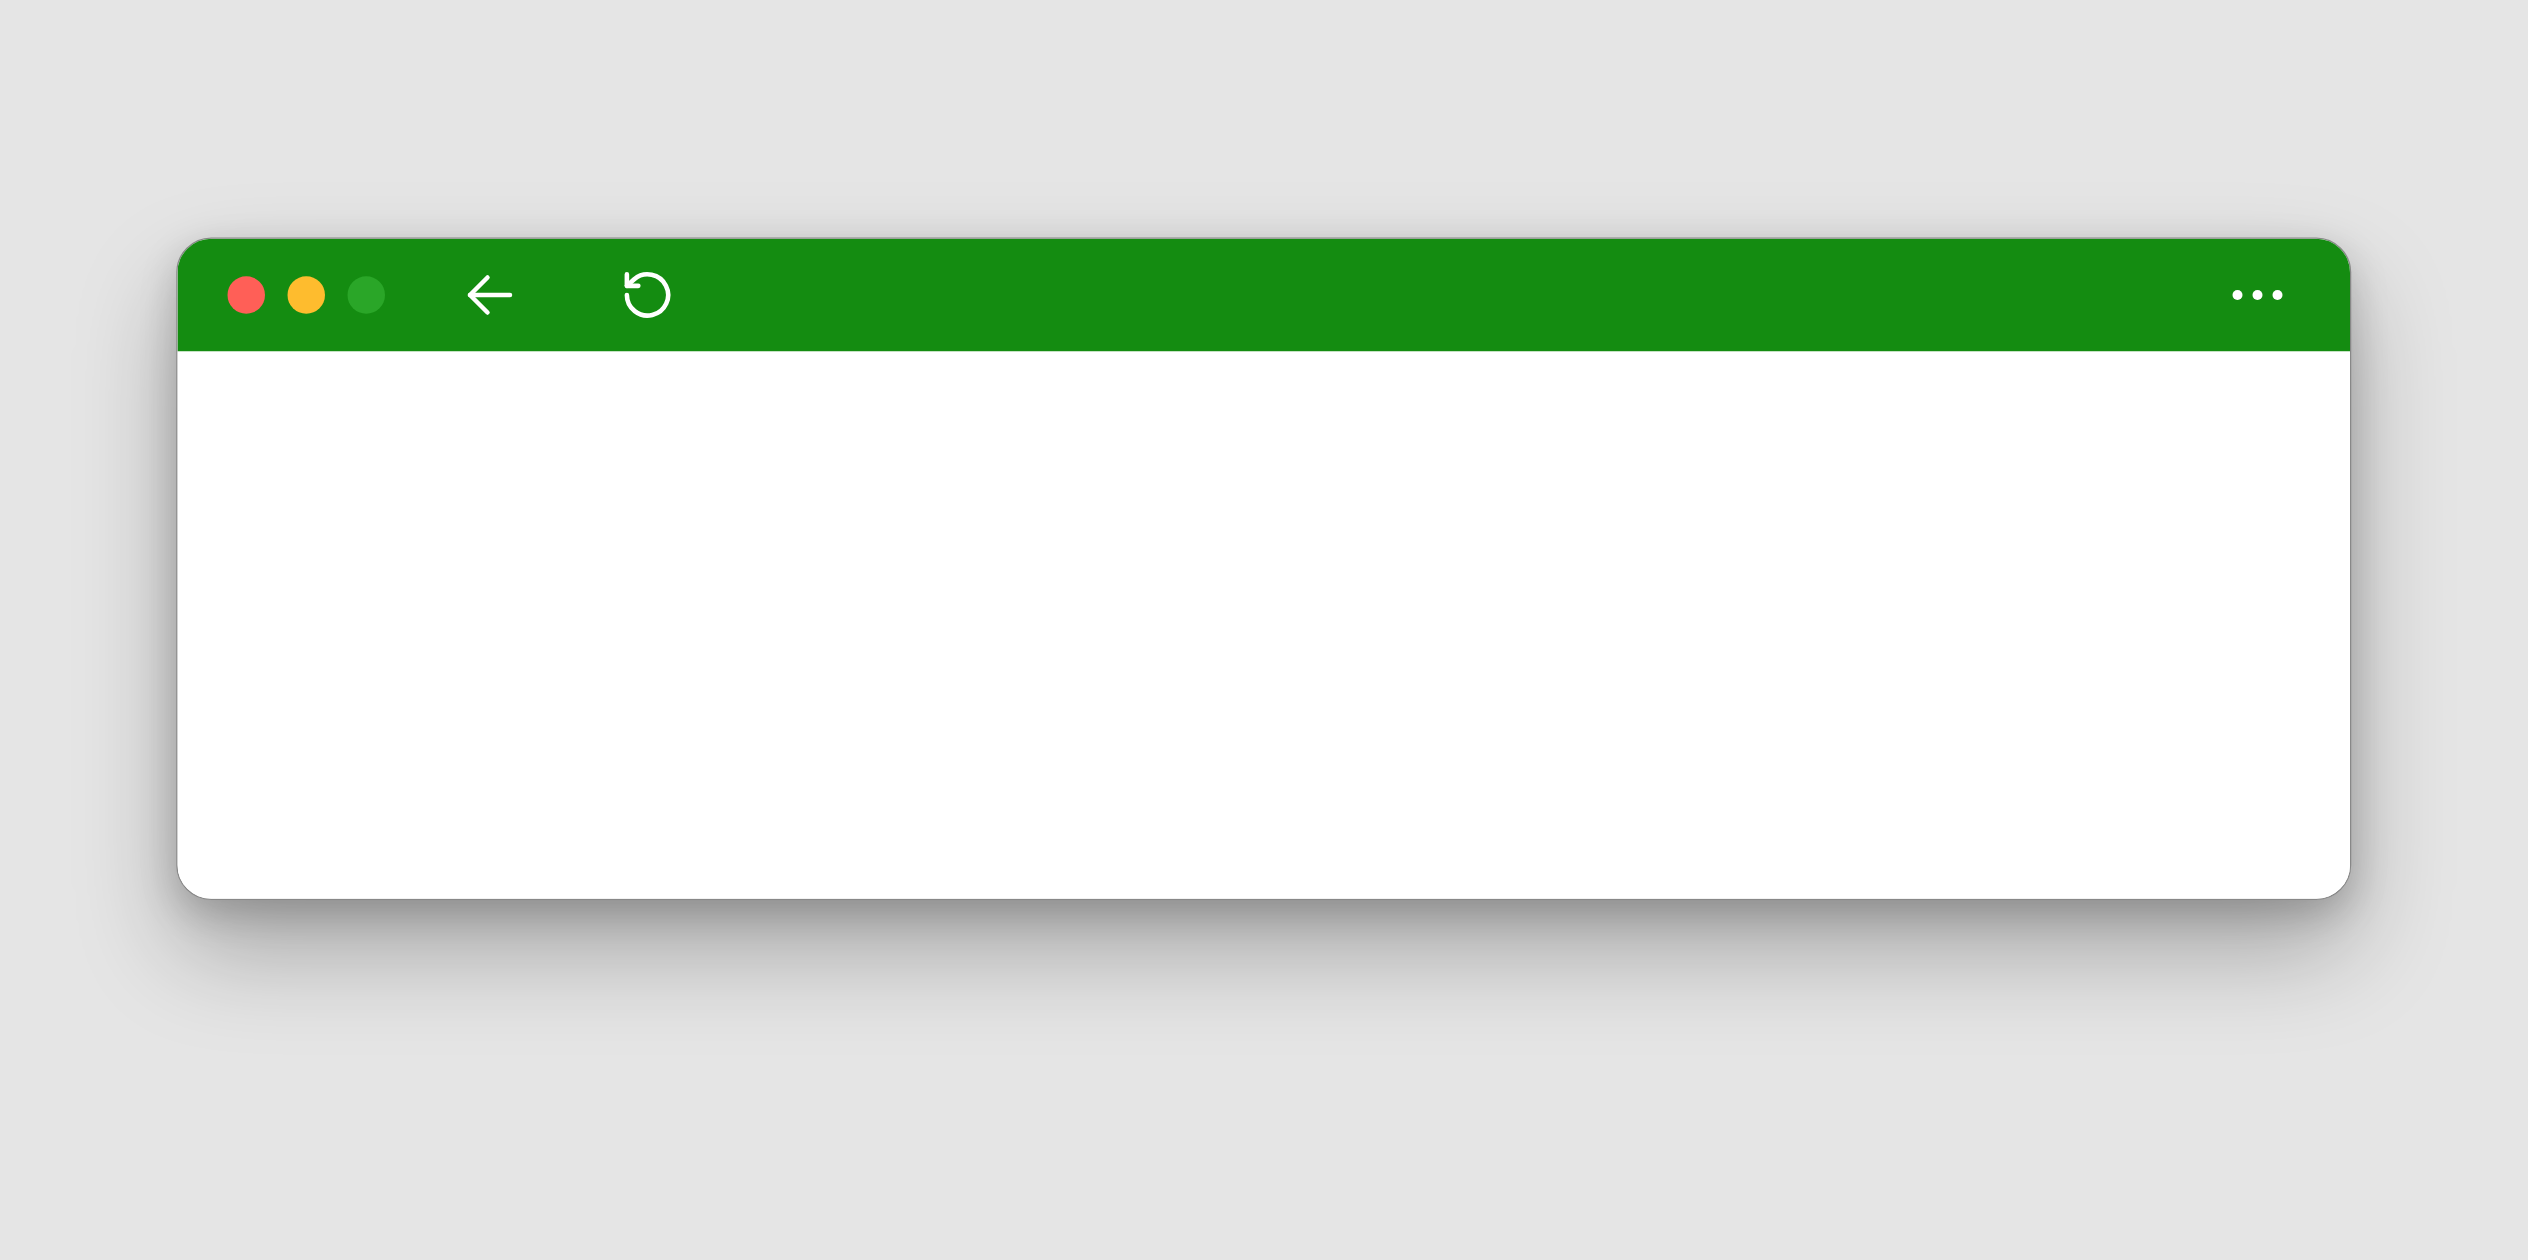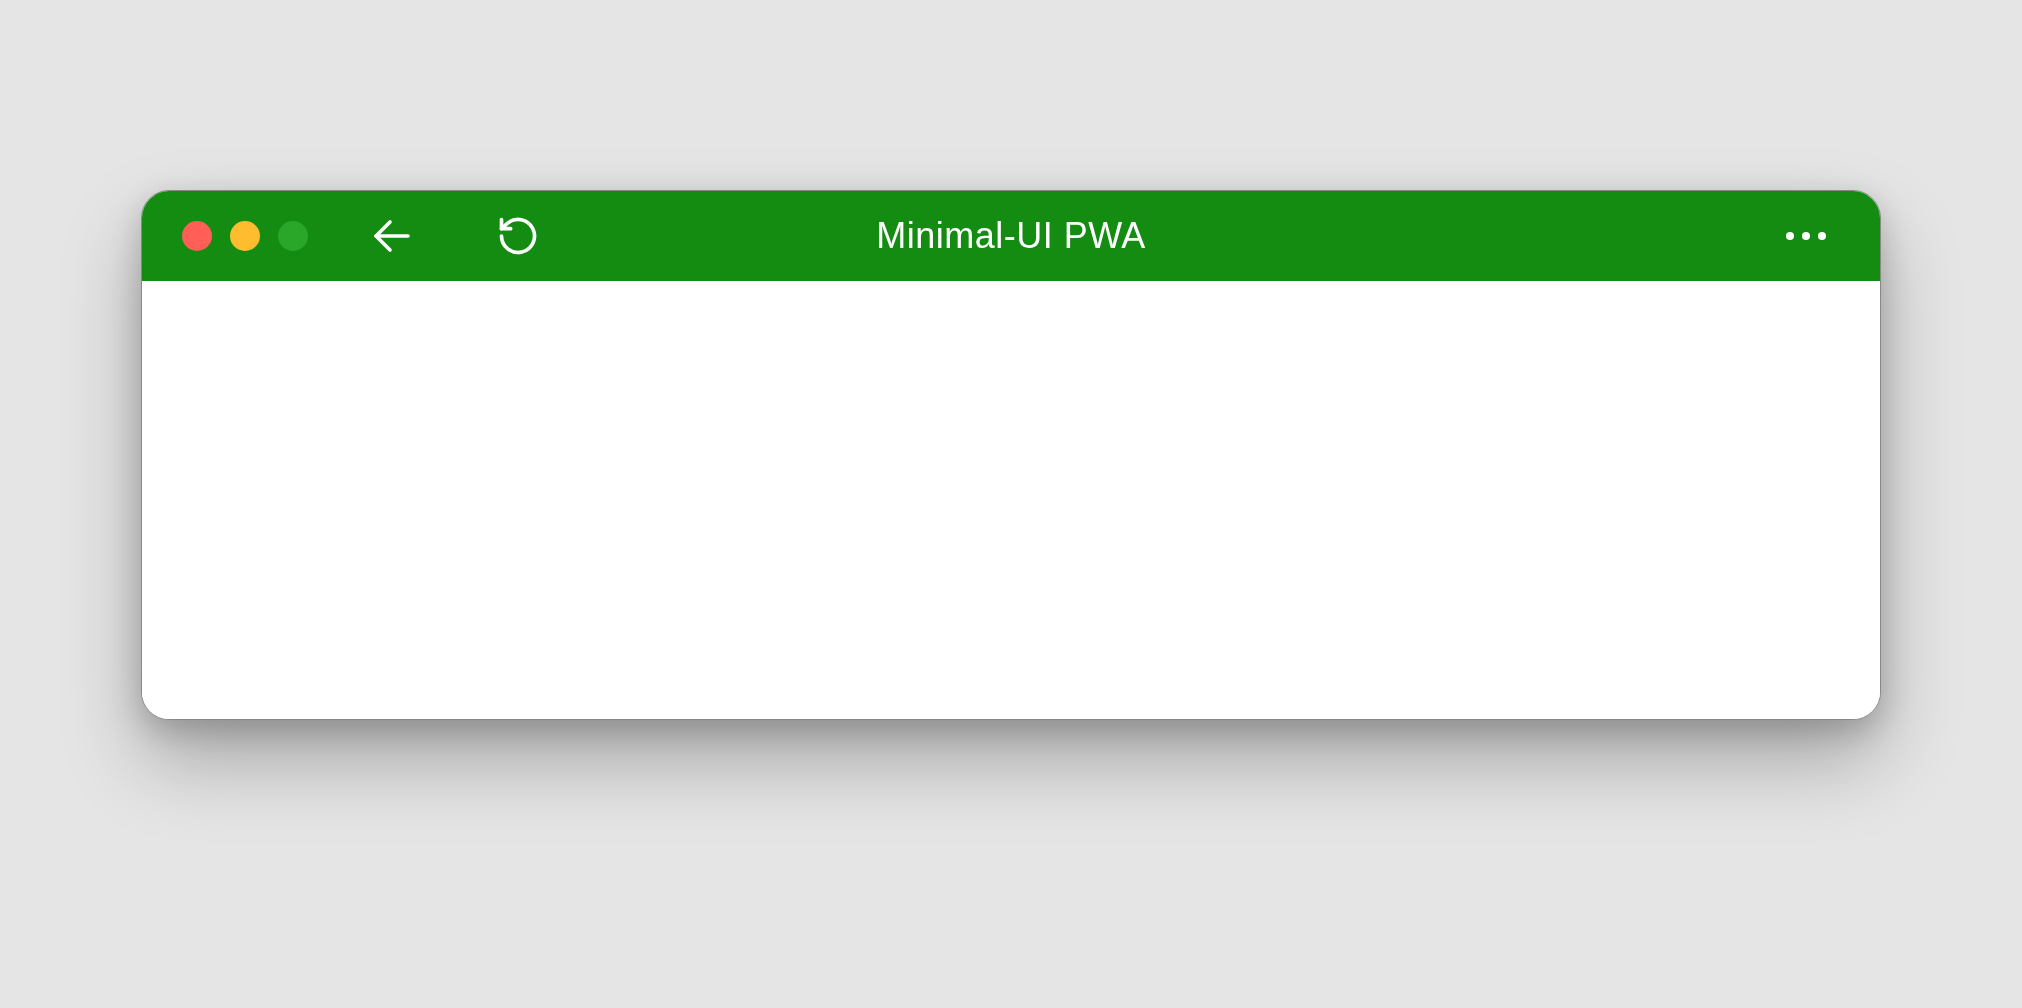--- a/index.html
+++ b/index.html
@@ -131,23 +131,20 @@
         </svg>
       </div>
       <div class="icon-btn">
         <svg width="44" height="44" viewBox="0 0 24 24" fill="none" stroke="currentColor" stroke-width="2" stroke-linecap="round" stroke-linejoin="round">
           <path d="M3 12a9 9 0 1 0 3.2-6.9L3 8"></path>
           <polyline points="3 3 3 8 8 8"></polyline>
         </svg>
       </div>
     </div>
 
-    <div class="title-area">
-      <span class="title-text">Minimal-UI PWA</span>
-    </div>
 
     <div class="more-menu">
       <span class="more-dot"></span>
       <span class="more-dot"></span>
       <span class="more-dot"></span>
     </div>
 
   </div>
 
   <div class="content"></div>

